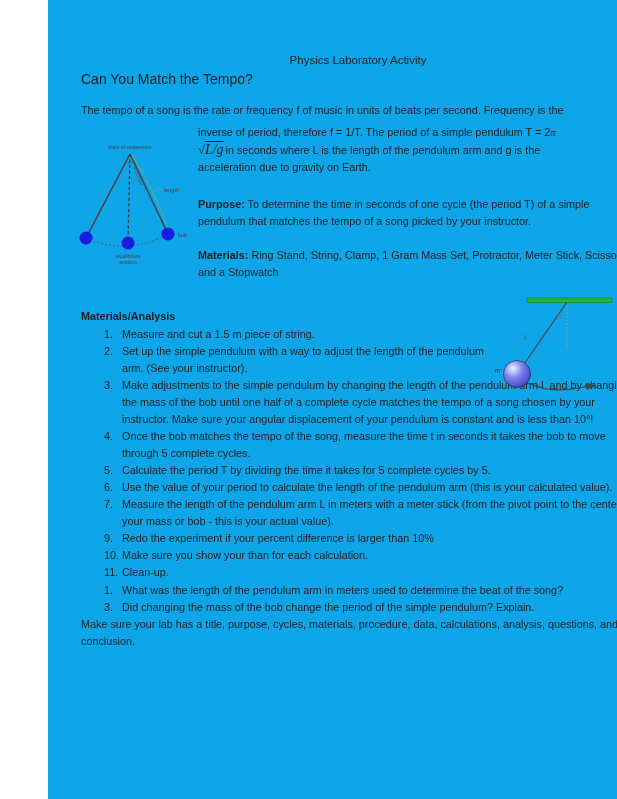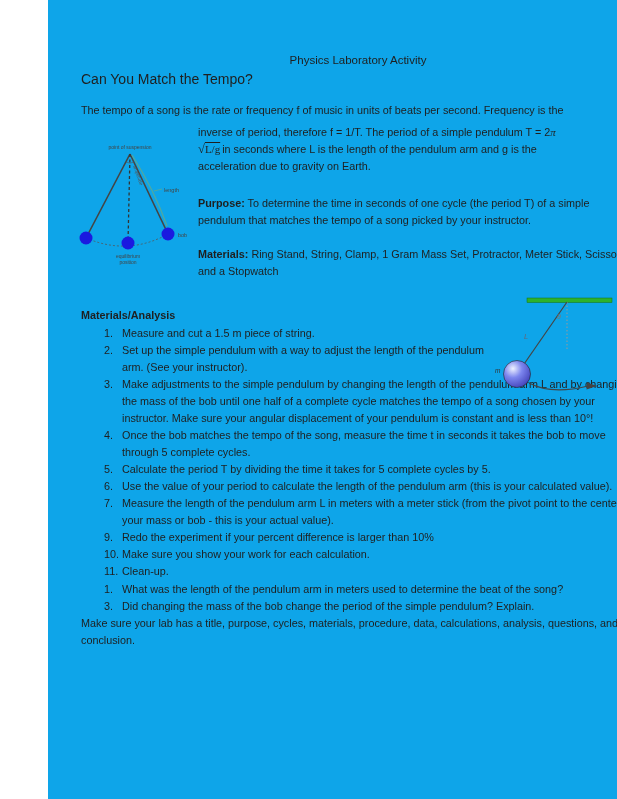--- a/index.html
+++ b/index.html
@@ -18,21 +18,21 @@
   }
   .subtitle { text-align:center; font-size:11.5px; }
   .doc-title { text-align:left; font-size:14px; font-weight:normal; margin-top:2px; }
   .intro-line1 { margin-top:14px; }
   .indent-block { margin-left:117px; width:432px; margin-top:5px; }
   .para { margin:0; }
   .purpose-para { margin-top:20px; }
   .materials-para { margin-top:17px; }
   b.inline-label { font-weight:bold; }
   .radical-sign { font-family:"Liberation Serif", serif; font-size:12.5px; }
-  .radicand { font-family:"Liberation Serif", serif; text-decoration:overline; font-size:11px; }
+  .radicand { font-family:"Liberation Serif", serif; font-style:italic; text-decoration:overline; font-size:14px; }
   .pi { font-family:"Liberation Serif", serif; font-style:italic; }
   .formula-rest { margin-left:2px; }
   .section-heading { font-weight:bold; margin-top:27px; }
   ol.plain-list { list-style:none; margin:1px 0 0 0; padding:0 0 0 23px; }
   ol.plain-list li { padding-left:18px; }
   ol.plain-list .num { display:inline-block; width:18px; margin-left:-18px; }
   .diagram2-spacer { float:right; width:151px; height:86px; }
   .footer-para { margin-top:0; }
   .diagram-abs { position:absolute; }
   svg text { font-family:"Liberation Sans", sans-serif; }
@@ -122,21 +122,21 @@
 
   <li><span class="num">5.</span><span class="li-text">Calculate the period T by dividing the time it takes for 5 complete cycles by 5.</span></li>
 
   <li><span class="num">6.</span><span class="li-text">Use the value of your period to calculate the length of the pendulum arm (this is your calculated value).</span></li>
 
   <li><span class="num">7.</span><span class="li-text">Measure the length of the pendulum arm L in meters with a meter stick (from the pivot point to the center of your mass or bob - this is your actual value).</span></li>
 
 
   <li><span class="num">9.</span><span class="li-text">Redo the experiment if your percent difference is larger than 10%</span></li>
 
-  <li><span class="num">10.</span><span class="li-text">Make sure you show your work for each calculation.</span></li>
+  <li><span class="num">10.</span><span class="li-text">Make sure you show your than for each calculation.</span></li>
 
   <li><span class="num">11.</span><span class="li-text">Clean-up.</span></li>
 </ol>
 
   <ol class="plain-list">
   <li><span class="num">1.</span><span class="li-text">What was the length of the pendulum arm in meters used to determine the beat of the song?</span></li>
 
 
   <li><span class="num">3.</span><span class="li-text">Did changing the mass of the bob change the period of the simple pendulum? Explain.</span></li>
 </ol>

